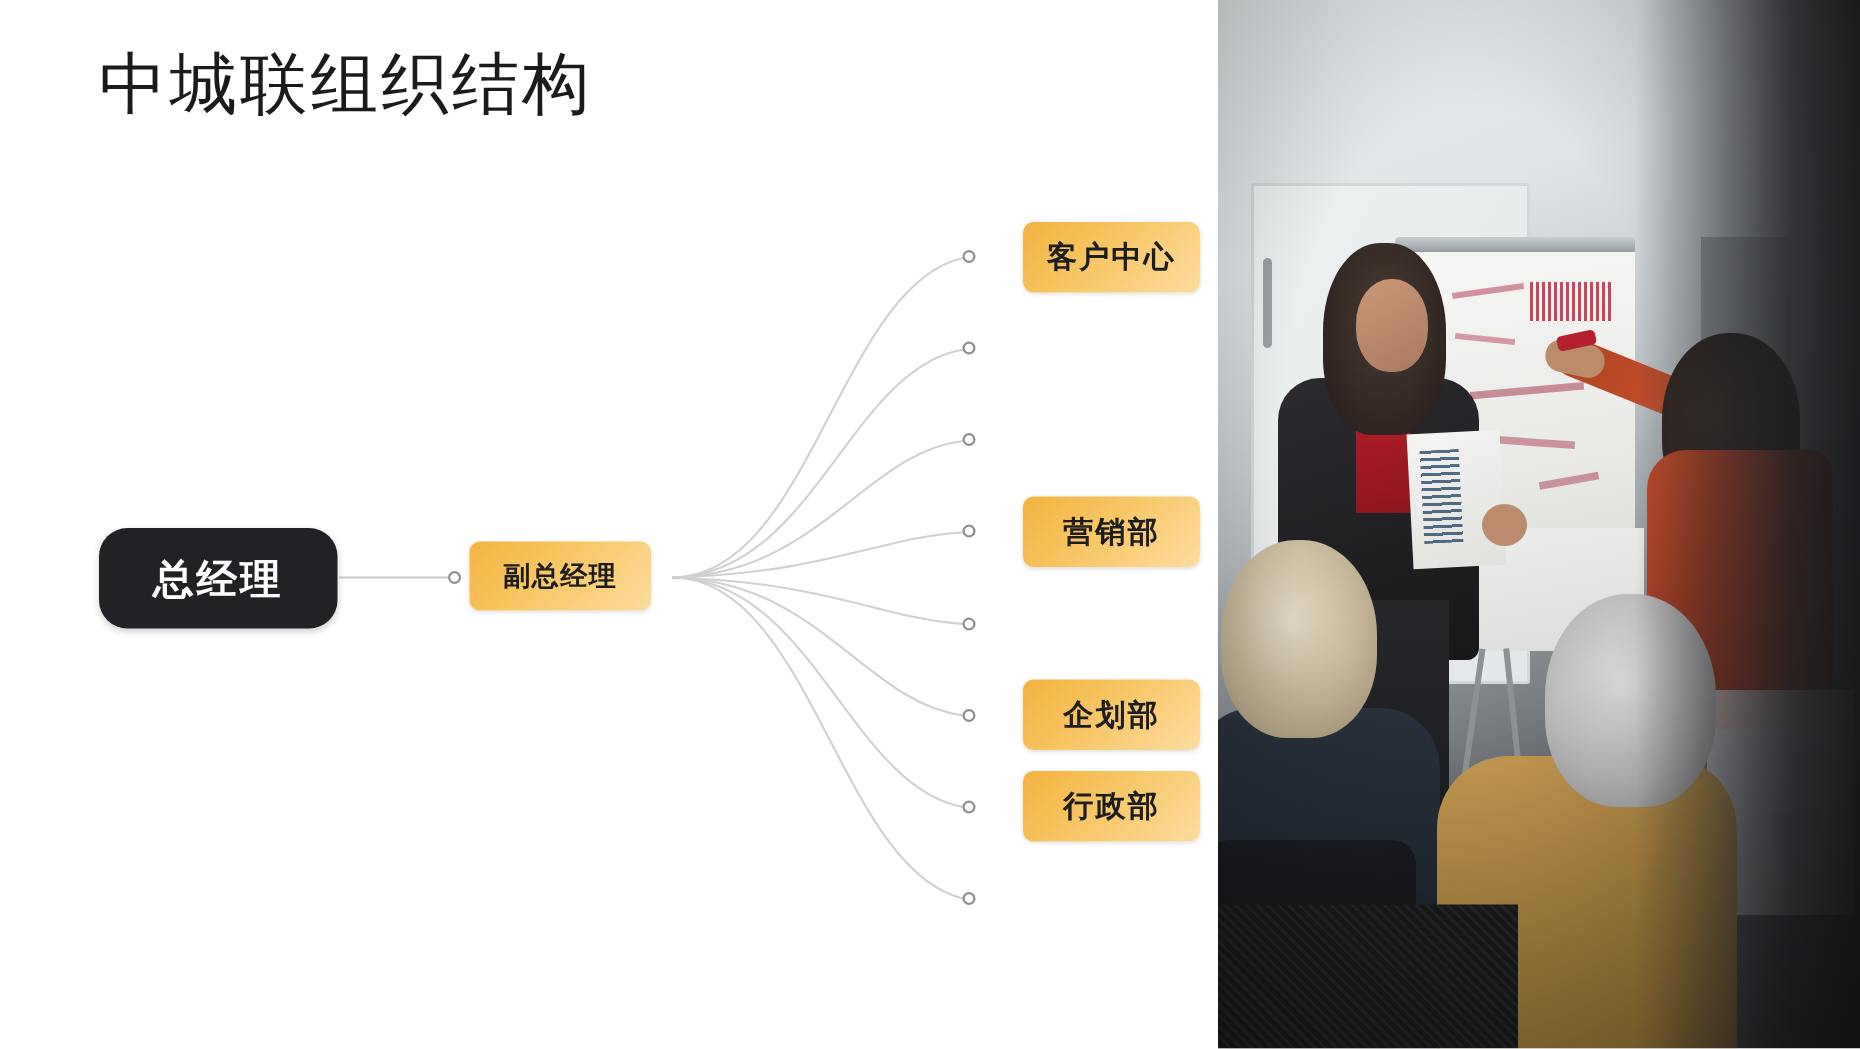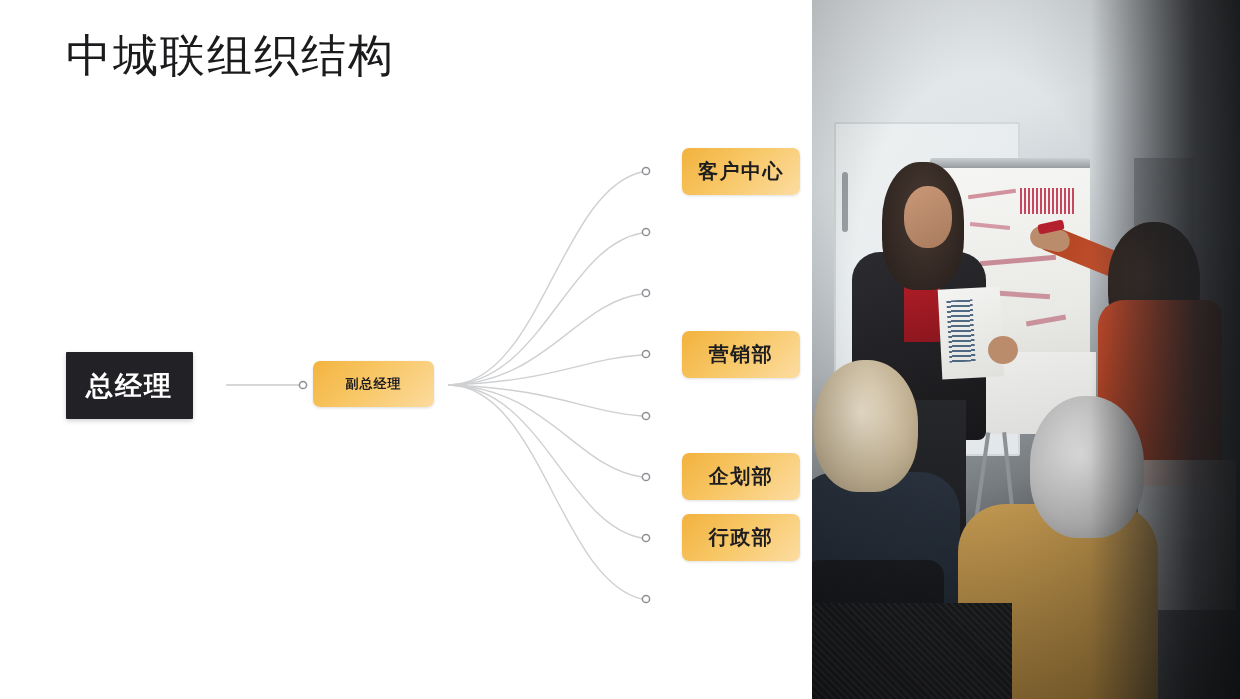--- a/index.html
+++ b/index.html
@@ -54,41 +54,41 @@
     align-items: center;
     justify-content: center;
     box-sizing: border-box;
     white-space: nowrap;
   }
 
   
   #node-root {
     left: 66px;
     top: 352px;
-    width: 127px;
+    width: 159px;
     height: 67px;
     background: #222126;
-    border-radius: 1px;
+    border-radius: 19px;
     color: #ffffff;
     font-size: 27px;
     font-weight: 700;
     letter-spacing: 2px;
     box-shadow: 0 2px 5px rgba(0,0,0,0.18);
   }
 
   
   #node-sub {
     left: 313px;
     top: 361px;
     width: 121px;
     height: 46px;
     border-radius: 7px;
     background: linear-gradient(135deg, #f3b440 0%, #f8c765 45%, #fcdb9e 100%);
     color: #1d1c1f;
-    font-size: 13px;
+    font-size: 18px;
     font-weight: 700;
     letter-spacing: 1px;
     box-shadow: 0 1px 3px rgba(0,0,0,0.14);
   }
 
   
   .leaf {
     left: 672px;
     width: 118px;
     height: 47px;

